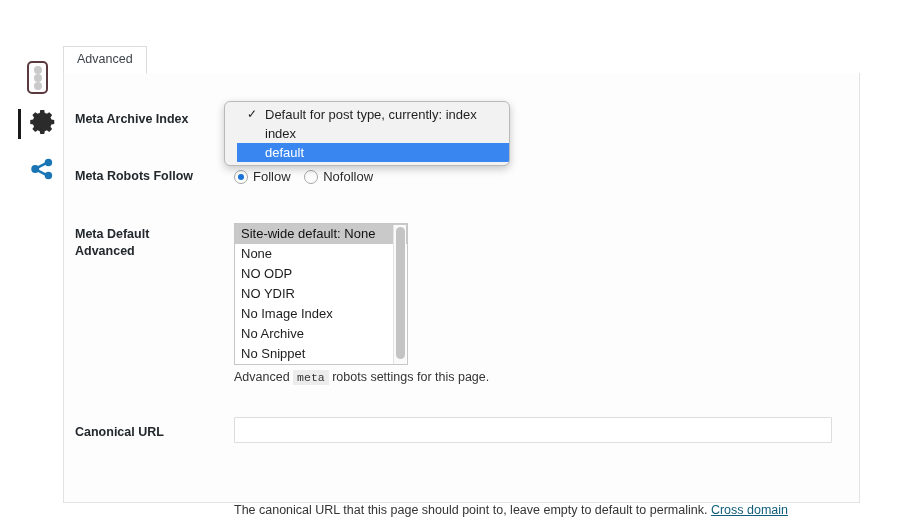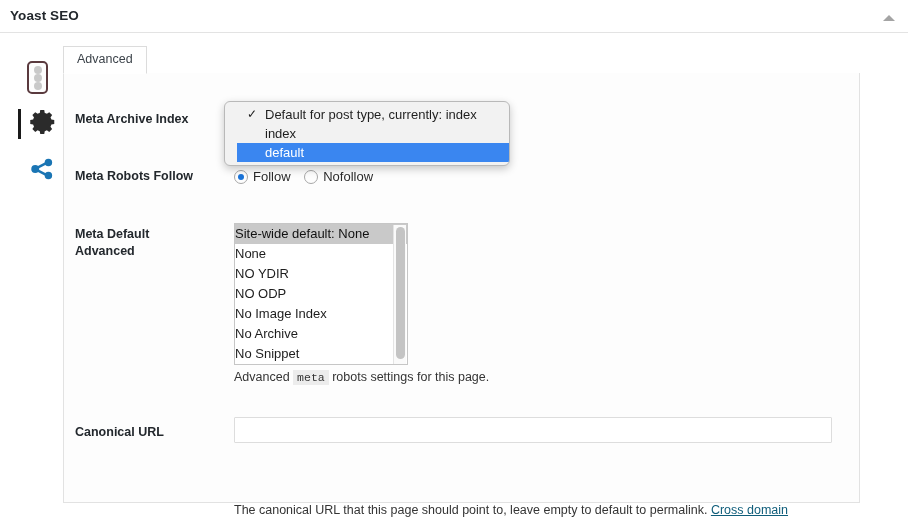--- a/index.html
+++ b/index.html
@@ -225,20 +225,21 @@
     position: absolute;
     left: 234px; top: 223px;
     width: 174px; height: 142px;
     background: #ffffff;
     border: 1px solid #c6c6c6;
     overflow: hidden;
   }
   .lb-opt {
     height: 20px;
     line-height: 20px;
+    padding-left: 6px;
     font-size: 13px;
     color: #1d1d1d;
     white-space: nowrap;
     cursor: default;
   }
   .lb-opt.selected {
     background: #c9c9c9;
     color: #111;
   }
   .lb-scroll {
@@ -293,26 +294,20 @@
   .help-canon a {
     color: #0f5d7a;
     text-decoration: underline;
   }
 </style>
 </head>
 <body>
 
 <div class="app">
 
-  <div class="metabox-header">
-    <div class="metabox-title">Yoast SEO</div>
-    <div class="collapse-toggle">
-      <div class="tri"></div>
-    </div>
-  </div>
 
   <div class="rail">
 
     <div class="rail-item r1">
       <div class="tl-icon">
         <i></i>
           <i></i>
           <i></i>
       </div>
     </div>
@@ -366,22 +361,22 @@
   </div>
 
   <div class="flabel lbl-adv">
     <div>Meta Default</div>
     <div>Advanced</div>
   </div>
 
   <div class="listbox">
     <div class="lb-opt selected">Site-wide default: None</div>
     <div class="lb-opt">None</div>
+    <div class="lb-opt">NO ODP</div>
     <div class="lb-opt">NO YDIR</div>
-    <div class="lb-opt">NO ODP</div>
     <div class="lb-opt">No Image Index</div>
     <div class="lb-opt">No Archive</div>
     <div class="lb-opt">No Snippet</div>
     <div class="lb-scroll">
       <div class="lb-thumb"></div>
     </div>
   </div>
 
   <div class="helptext help-robots">
     <span>Advanced</span>

